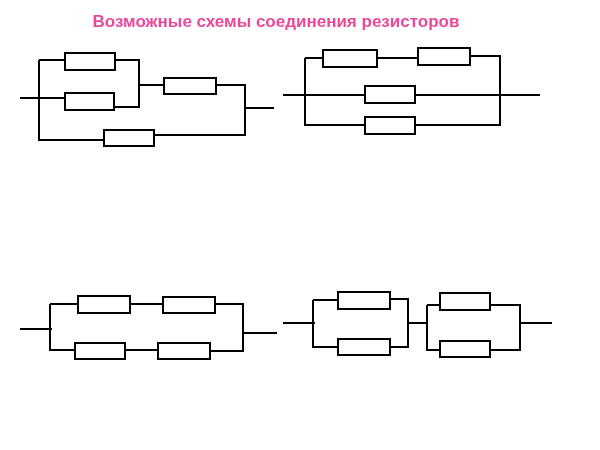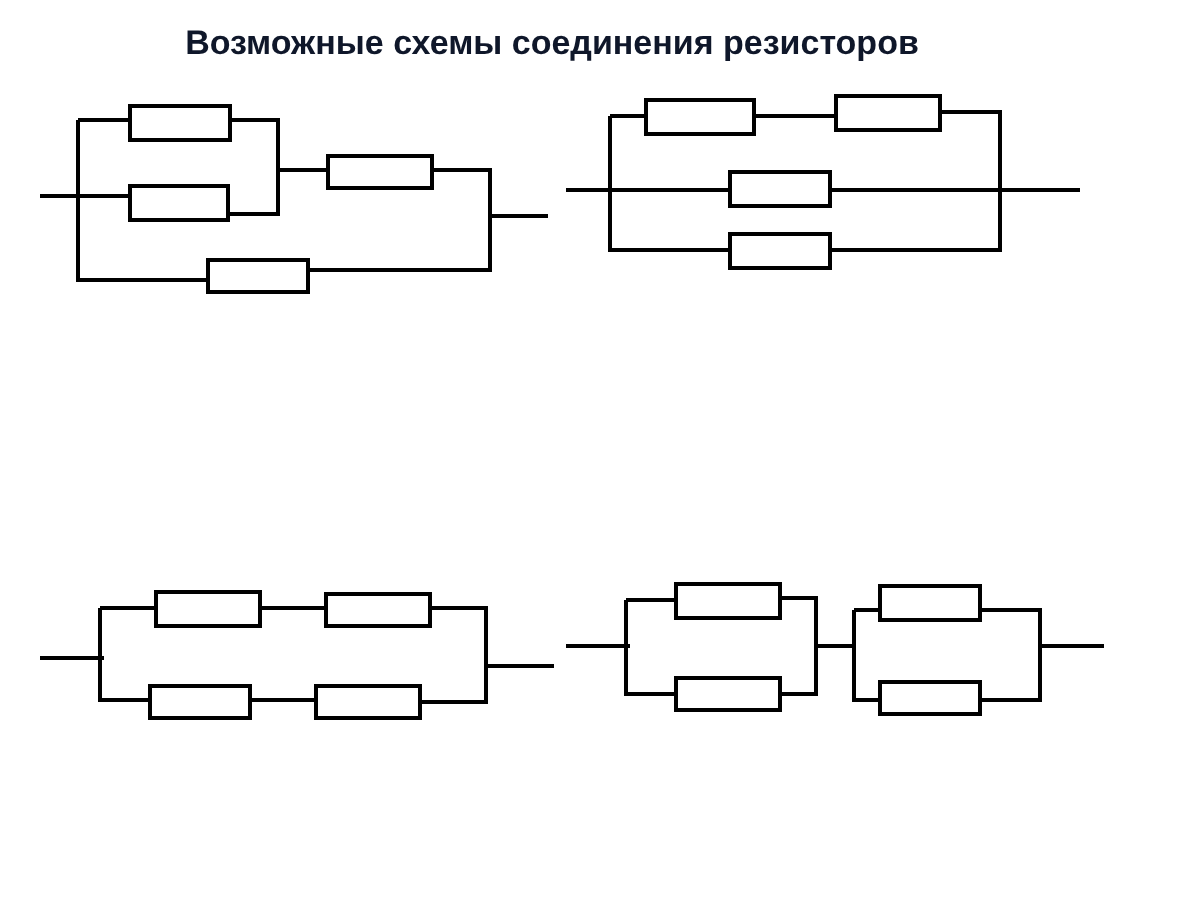--- a/index.html
+++ b/index.html
@@ -18,21 +18,21 @@
   .slide-title {
     position: absolute;
     top: 11px;
     left: 0;
     width: 552px;
     margin: 0;
     text-align: center;
     font-size: 17px;
     line-height: 21px;
     font-weight: bold;
-    color: #0f172a;
+    color: #ec4899;
     z-index: 2;
     letter-spacing: 0px;
   }
   .diagram-svg {
     position: absolute;
     top: 0;
     left: 0;
     z-index: 1;
   }
 </style>

